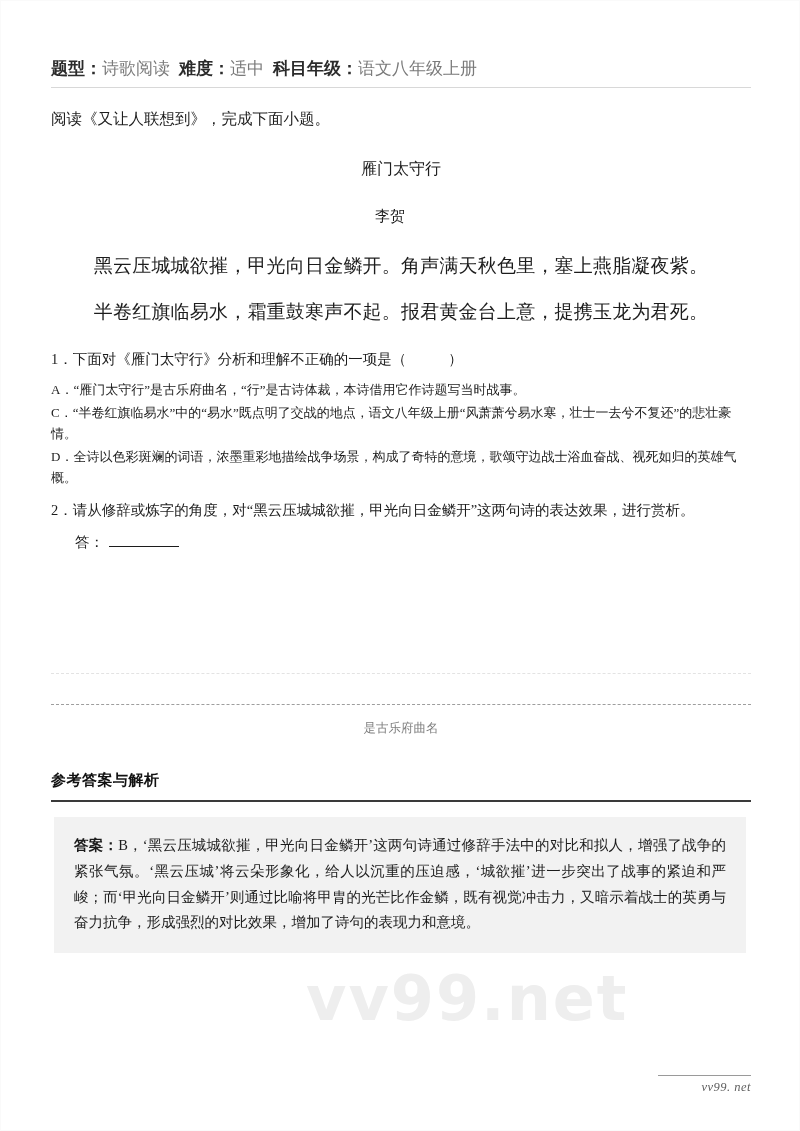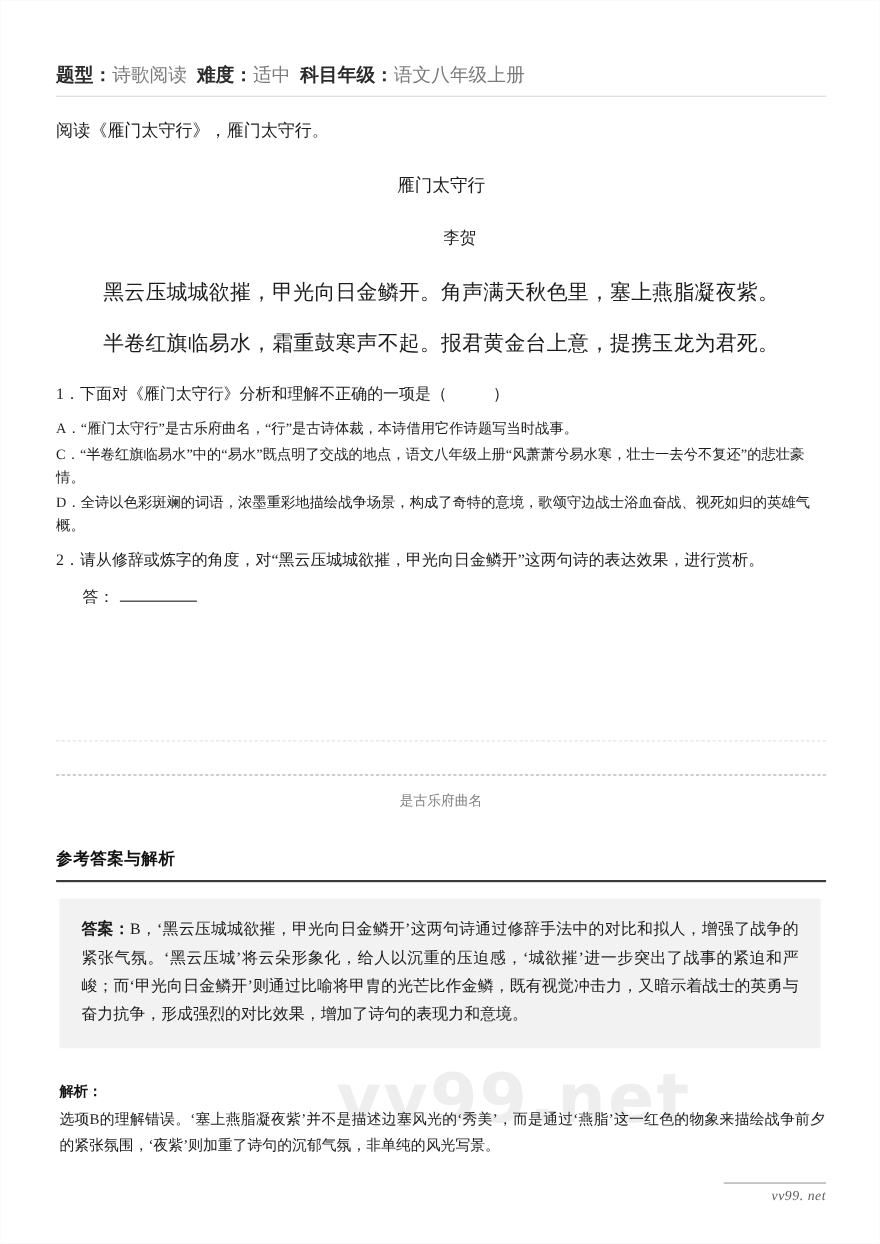--- a/index.html
+++ b/index.html
@@ -80,21 +80,21 @@
     position: absolute;
     left: 50px;
     top: 158px;
     width: 700px;
     text-align: center;
     font-size: 16px;
     color: #1c1c1c;
   }
   #poem-author {
     position: absolute;
-    left: 67px;
+    left: 39px;
     top: 206px;
     width: 700px;
     text-align: center;
     font-size: 15px;
     color: #1c1c1c;
   }
   .poem-line {
     position: absolute;
     left: 50px;
     width: 700px;
@@ -268,21 +268,21 @@
 
 <div id="page">
 
   <div id="watermark">vv99.net</div>
 
   <div id="meta-row">
     <span class="k">题型：</span><span class="v">诗歌阅读</span><span class="gap"></span><span class="k">难度：</span><span class="v">适中</span><span class="gap"></span><span class="k">科目年级：</span><span class="v">语文八年级上册</span>
   </div>
   <div id="header-rule"></div>
 
-  <div id="prompt-line">阅读《雁门太守行》，雁门太守行。</div>
+  <div id="prompt-line">阅读《又让人联想到》，完成下面小题。</div>
   <div id="poem-title">雁门太守行</div>
   <div id="poem-author">李贺</div>
   <div class="poem-line" id="poem-line-1">黑云压城城欲摧，甲光向日金鳞开。角声满天秋色里，塞上燕脂凝夜紫。</div>
   <div class="poem-line" id="poem-line-2">半卷红旗临易水，霜重鼓寒声不起。报君黄金台上意，提携玉龙为君死。</div>
 
   <div id="questions">
     <p class="q-stem"><span>1．下面对《雁门太守行》分析和理解不正确的一项是（</span><span class="blank"></span><span>）</span></p>
 
     <p class="opt">A．“雁门太守行”是古乐府曲名，“行”是古诗体裁，本诗借用它作诗题写当时战事。</p>
     <p class="opt">C．“半卷红旗临易水”中的“易水”既点明了交战的地点，语文八年级上册“风萧萧兮易水寒，壮士一去兮不复还”的悲壮豪情。</p>
@@ -297,21 +297,17 @@
   <div id="cut-line-main"></div>
   <div id="cut-hint">是古乐府曲名</div>
 
   <div id="answers-heading">参考答案与解析</div>
   <div id="answers-rule"></div>
 
   <div id="answer-box">
     <p class="ans-para"><span class="ans-label">答案：</span><span>B，‘黑云压城城欲摧，甲光向日金鳞开’这两句诗通过修辞手法中的对比和拟人，增强了战争的紧张气氛。‘黑云压城’将云朵形象化，给人以沉重的压迫感，‘城欲摧’进一步突出了战事的紧迫和严峻；而‘甲光向日金鳞开’则通过比喻将甲胄的光芒比作金鳞，既有视觉冲击力，又暗示着战士的英勇与奋力抗争，形成强烈的对比效果，增加了诗句的表现力和意境。</span></p>
   </div>
 
-  <div id="explain-block">
-    <p id="explain-heading">解析：</p>
-    <p id="explain-text">选项B的理解错误。‘塞上燕脂凝夜紫’并不是描述边塞风光的‘秀美’，而是通过‘燕脂’这一红色的物象来描绘战争前夕的紧张氛围，‘夜紫’则加重了诗句的沉郁气氛，非单纯的风光写景。</p>
-  </div>
 
   <div id="footer-rule"></div>
   <div id="footer-site">vv99. net</div>
 
 </div>
 
 </body></html>

